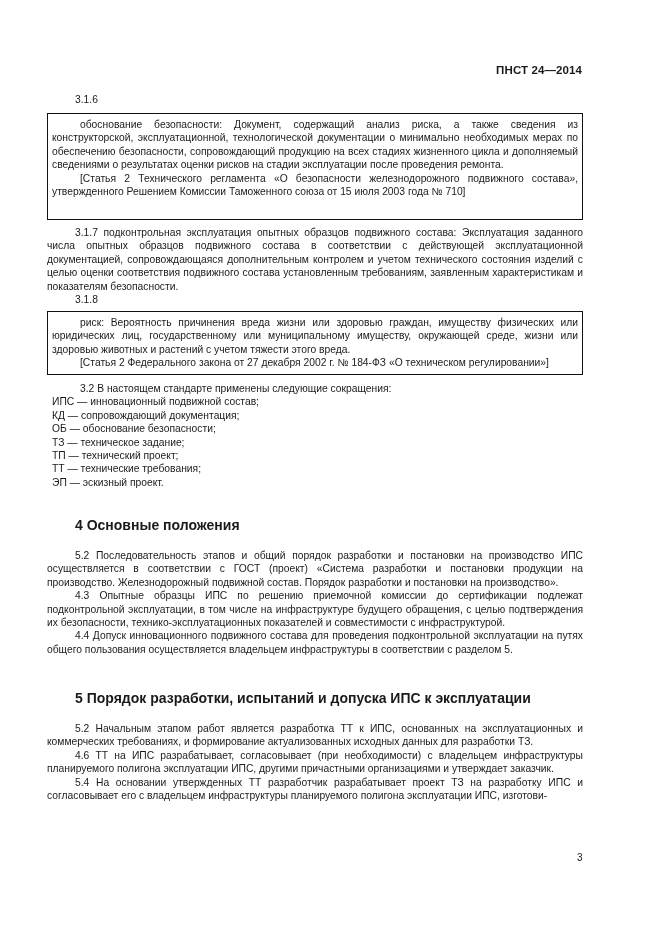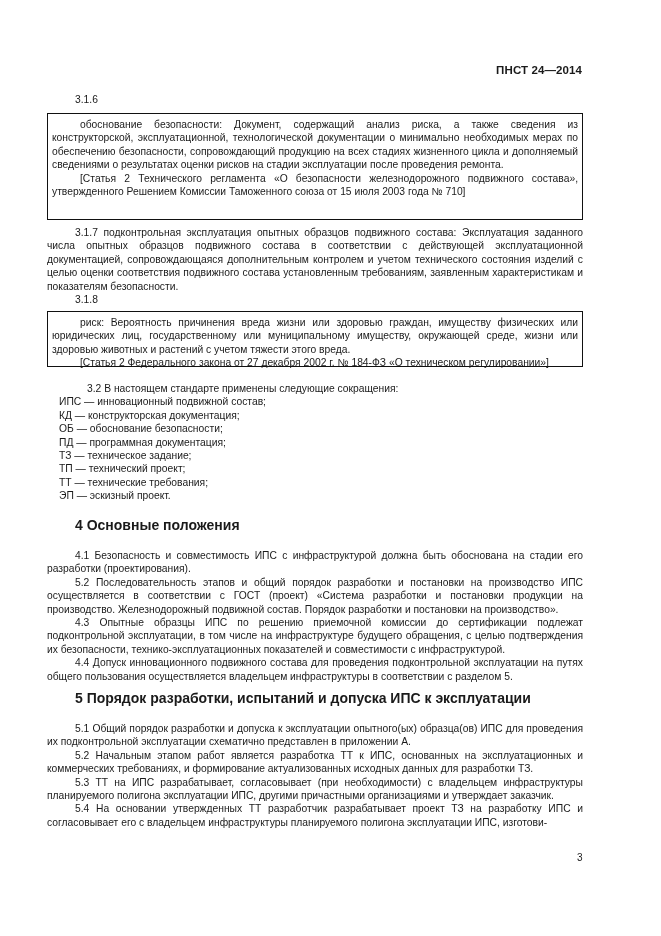--- a/index.html
+++ b/index.html
@@ -27,48 +27,45 @@
   <p class="ind"><b>обоснование безопасности:</b><span> Документ, содержащий анализ риска, а также сведения из конструкторской, эксплуатационной, технологической документации о минимально необходимых мерах по обеспечению безопасности, сопровождающий продукцию на всех стадиях жизненного цикла и дополняемый сведениями о результатах оценки рисков на стадии эксплуатации после проведения ремонта.</span></p>
   <p class="ind">[Статья 2 Технического регламента «О безопасности железнодорожного подвижного состава», утвержденного Решением Комиссии Таможенного союза от 15 июля 2003 года № 710]</p>
 </div>
 
 <div class="abs" style="top:226px;">
   <p class="ind"><span>3.1.7 </span><b>подконтрольная эксплуатация опытных образцов подвижного состава:</b><span> Эксплуатация заданного числа опытных образцов подвижного состава в соответствии с действующей эксплуатационной документацией, сопровождающаяся дополнительным контролем и учетом технического состояния изделий с целью оценки соответствия подвижного состава установленным требованиям, заявленным характеристикам и показателям безопасности.</span></p>
 </div>
 
 <p class="abs num" style="top:293px;">3.1.8</p>
 
-<div class="abs box" style="top:311px; height:56px;">
+<div class="abs box" style="top:311px; height:64px;">
   <p class="ind"><b>риск:</b><span> Вероятность причинения вреда жизни или здоровью граждан, имуществу физических или юридических лиц, государственному или муниципальному имуществу, окружающей среде, жизни или здоровью животных и растений с учетом тяжести этого вреда.</span></p>
   <p class="ind">[Статья 2 Федерального закона от 27 декабря 2002 г. № 184-ФЗ «О техническом регулировании»]</p>
 </div>
 
-<div class="abs abbr" style="top:382px; left:59px;">
+<div class="abs abbr" style="top:382px; left:52px;">
   <p class="num">3.2 В настоящем стандарте применены следующие сокращения:</p>
   <p>ИПС — инновационный подвижной состав;</p>
-  <p>КД — конструкторская документация;</p>
+  <p>КД — сопровождающий документация;</p>
   <p>ОБ — обоснование безопасности;</p>
-  <p>ПД — программная документация;</p>
   <p>ТЗ — техническое задание;</p>
   <p>ТП — технический проект;</p>
   <p>ТТ — технические требования;</p>
   <p>ЭП — эскизный проект.</p>
 </div>
 
 <h2 class="abs" style="top:519px;">4 Основные положения</h2>
 
 <div class="abs" style="top:549px;">
-  <p class="ind">4.1 Безопасность и совместимость ИПС с инфраструктурой должна быть обоснована на стадии его разработки (проектирования).</p>
   <p class="ind">5.2 Последовательность этапов и общий порядок разработки и постановки на производство ИПС осуществляется в соответствии с ГОСТ (проект) «Система разработки и постановки продукции на производство. Железнодорожный подвижной состав. Порядок разработки и постановки на производство».</p>
   <p class="ind">4.3 Опытные образцы ИПС по решению приемочной комиссии до сертификации подлежат подконтрольной эксплуатации, в том числе на инфраструктуре будущего обращения, с целью подтверждения их безопасности, технико-эксплуатационных показателей и совместимости с инфраструктурой.</p>
   <p class="ind">4.4 Допуск инновационного подвижного состава для проведения подконтрольной эксплуатации на путях общего пользования осуществляется владельцем инфраструктуры в соответствии с разделом 5.</p>
 </div>
 
 <h2 class="abs" style="top:692px;">5 Порядок разработки, испытаний и допуска ИПС к эксплуатации</h2>
 
 <div class="abs" style="top:722px;">
-  <p class="ind">5.1 Общий порядок разработки и допуска к эксплуатации опытного(ых) образца(ов) ИПС для проведения их подконтрольной эксплуатации схематично представлен в приложении А.</p>
   <p class="ind">5.2 Начальным этапом работ является разработка ТТ к ИПС, основанных на эксплуатационных и коммерческих требованиях, и формирование актуализованных исходных данных для разработки ТЗ.</p>
-  <p class="ind">5.3 ТТ на ИПС разрабатывает, согласовывает (при необходимости) с владельцем инфраструктуры планируемого полигона эксплуатации ИПС, другими причастными организациями и утверждает заказчик.</p>
+  <p class="ind">4.6 ТТ на ИПС разрабатывает, согласовывает (при необходимости) с владельцем инфраструктуры планируемого полигона эксплуатации ИПС, другими причастными организациями и утверждает заказчик.</p>
   <p class="ind">5.4 На основании утвержденных ТТ разработчик разрабатывает проект ТЗ на разработку ИПС и согласовывает его с владельцем инфраструктуры планируемого полигона эксплуатации ИПС, изготови-</p>
 </div>
 
 <div class="pg">3</div>
 
 </body></html>

